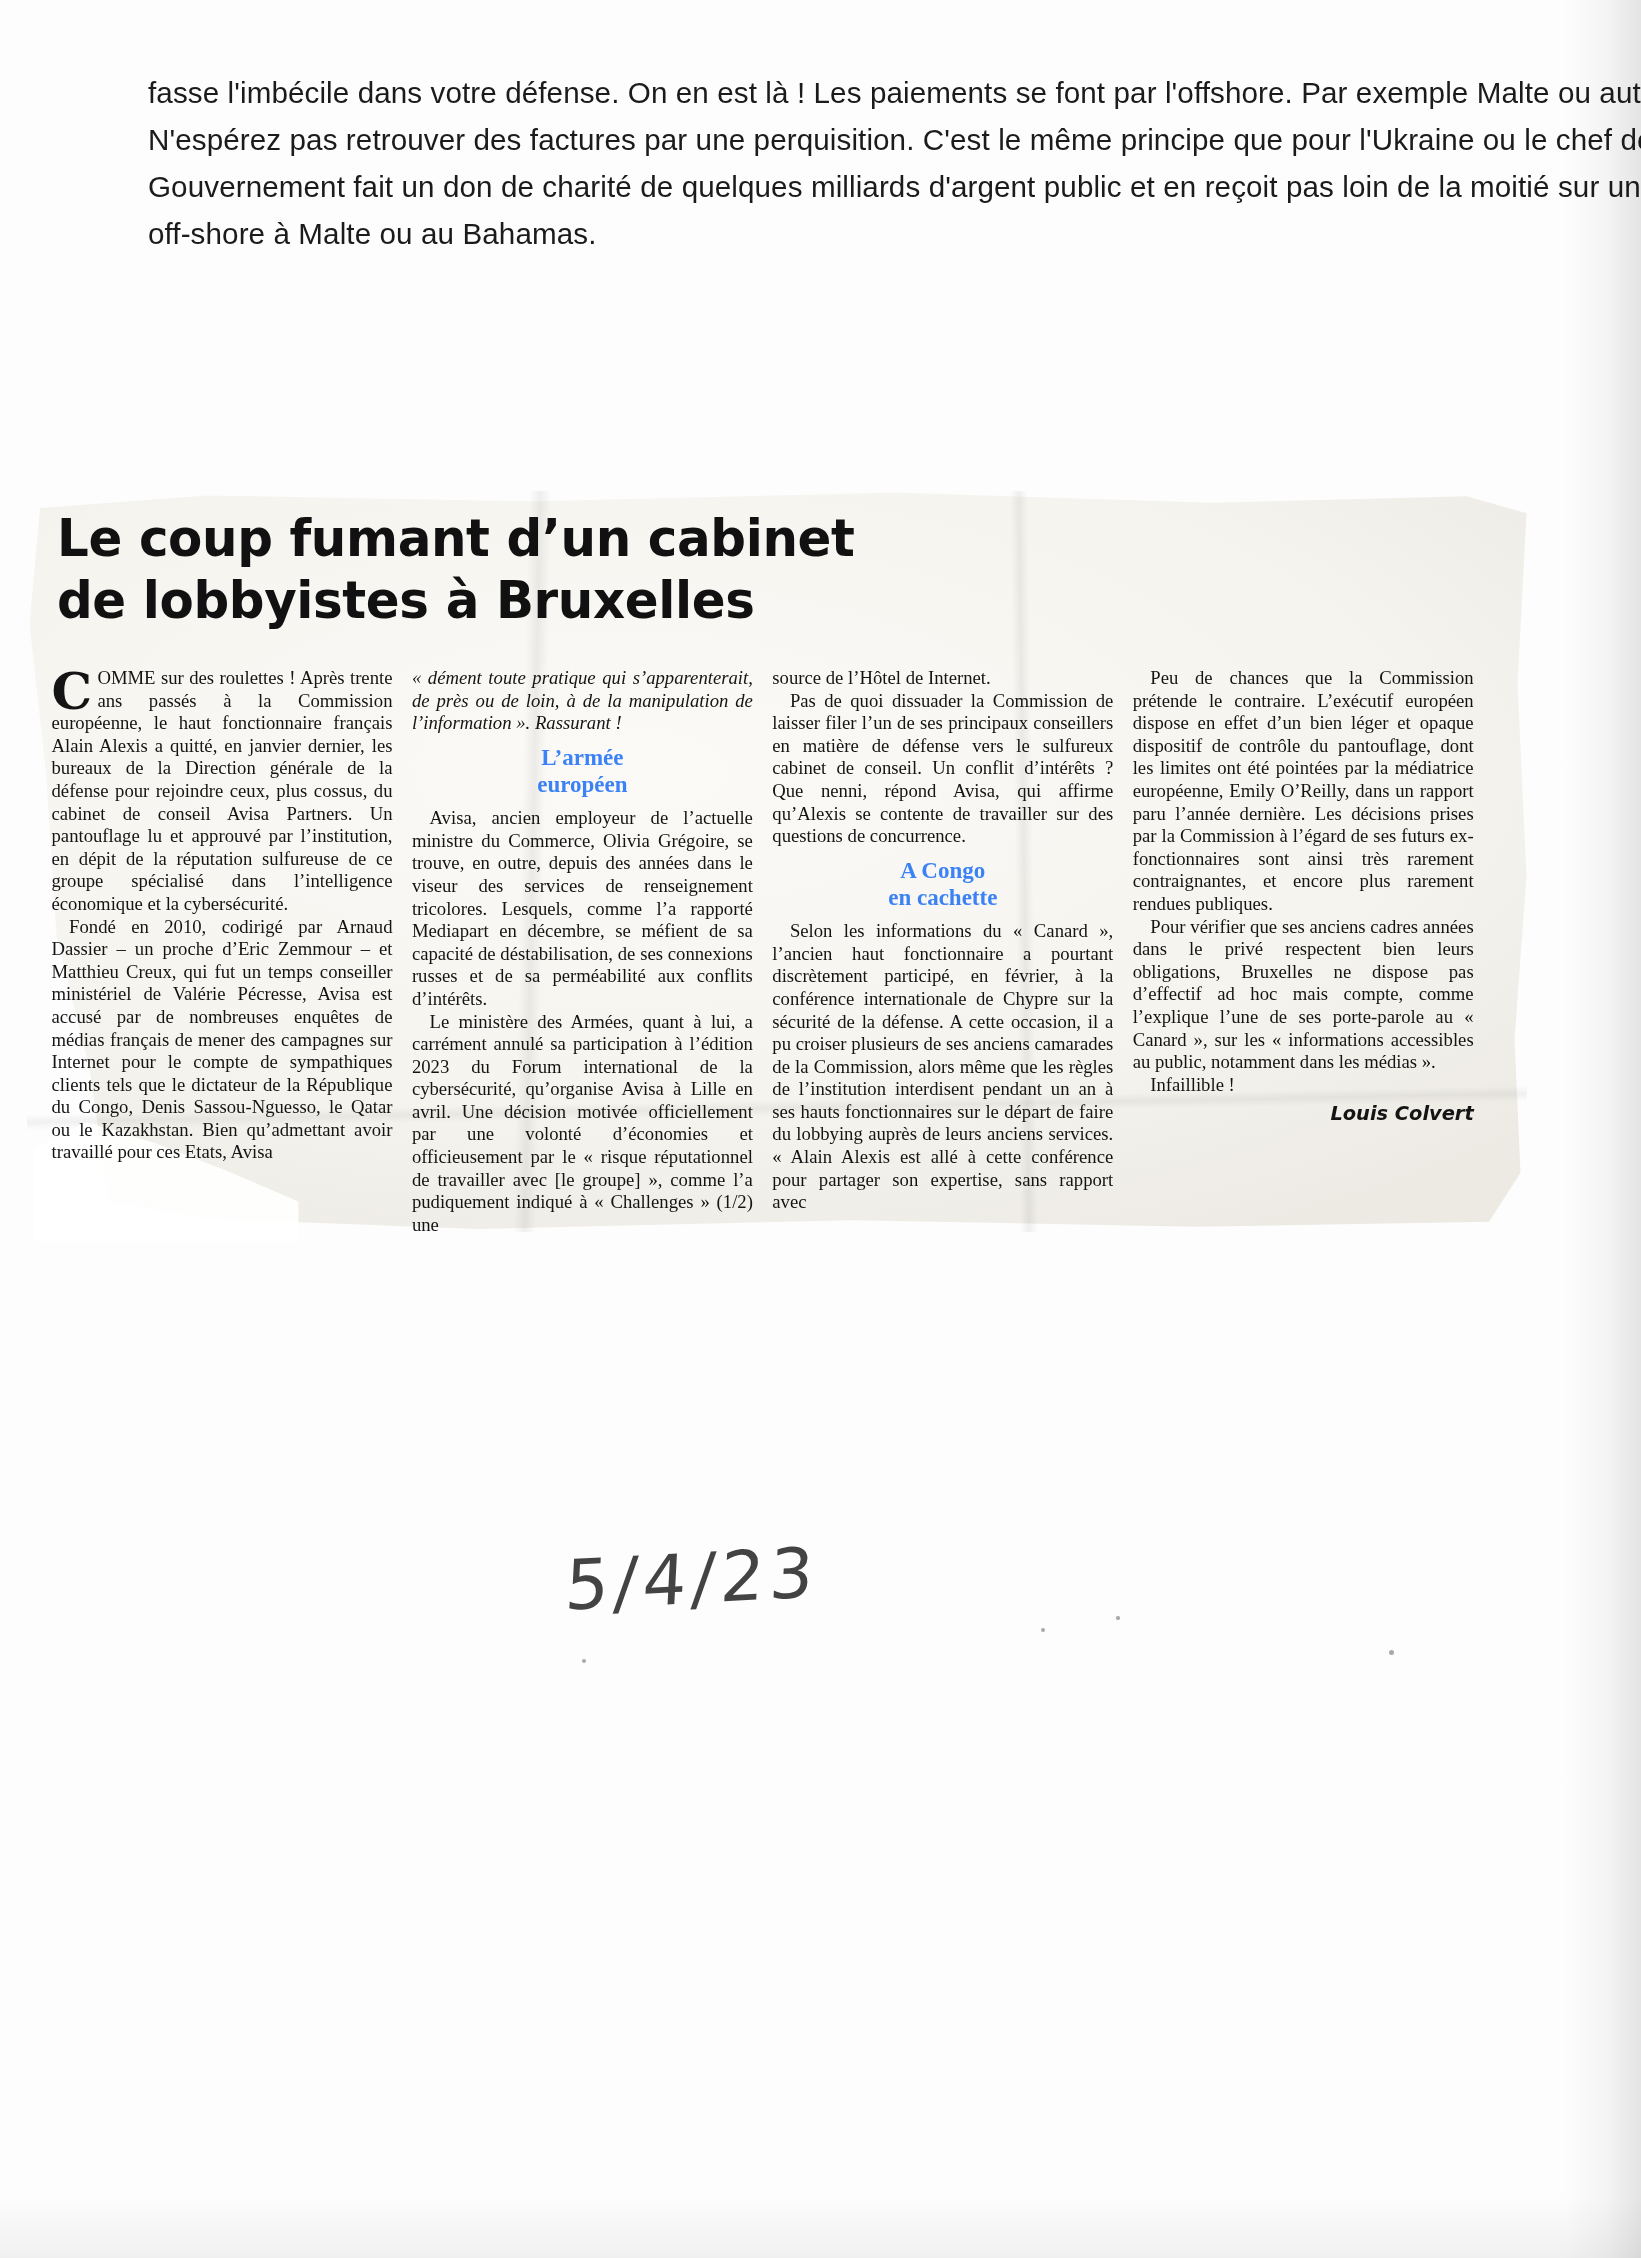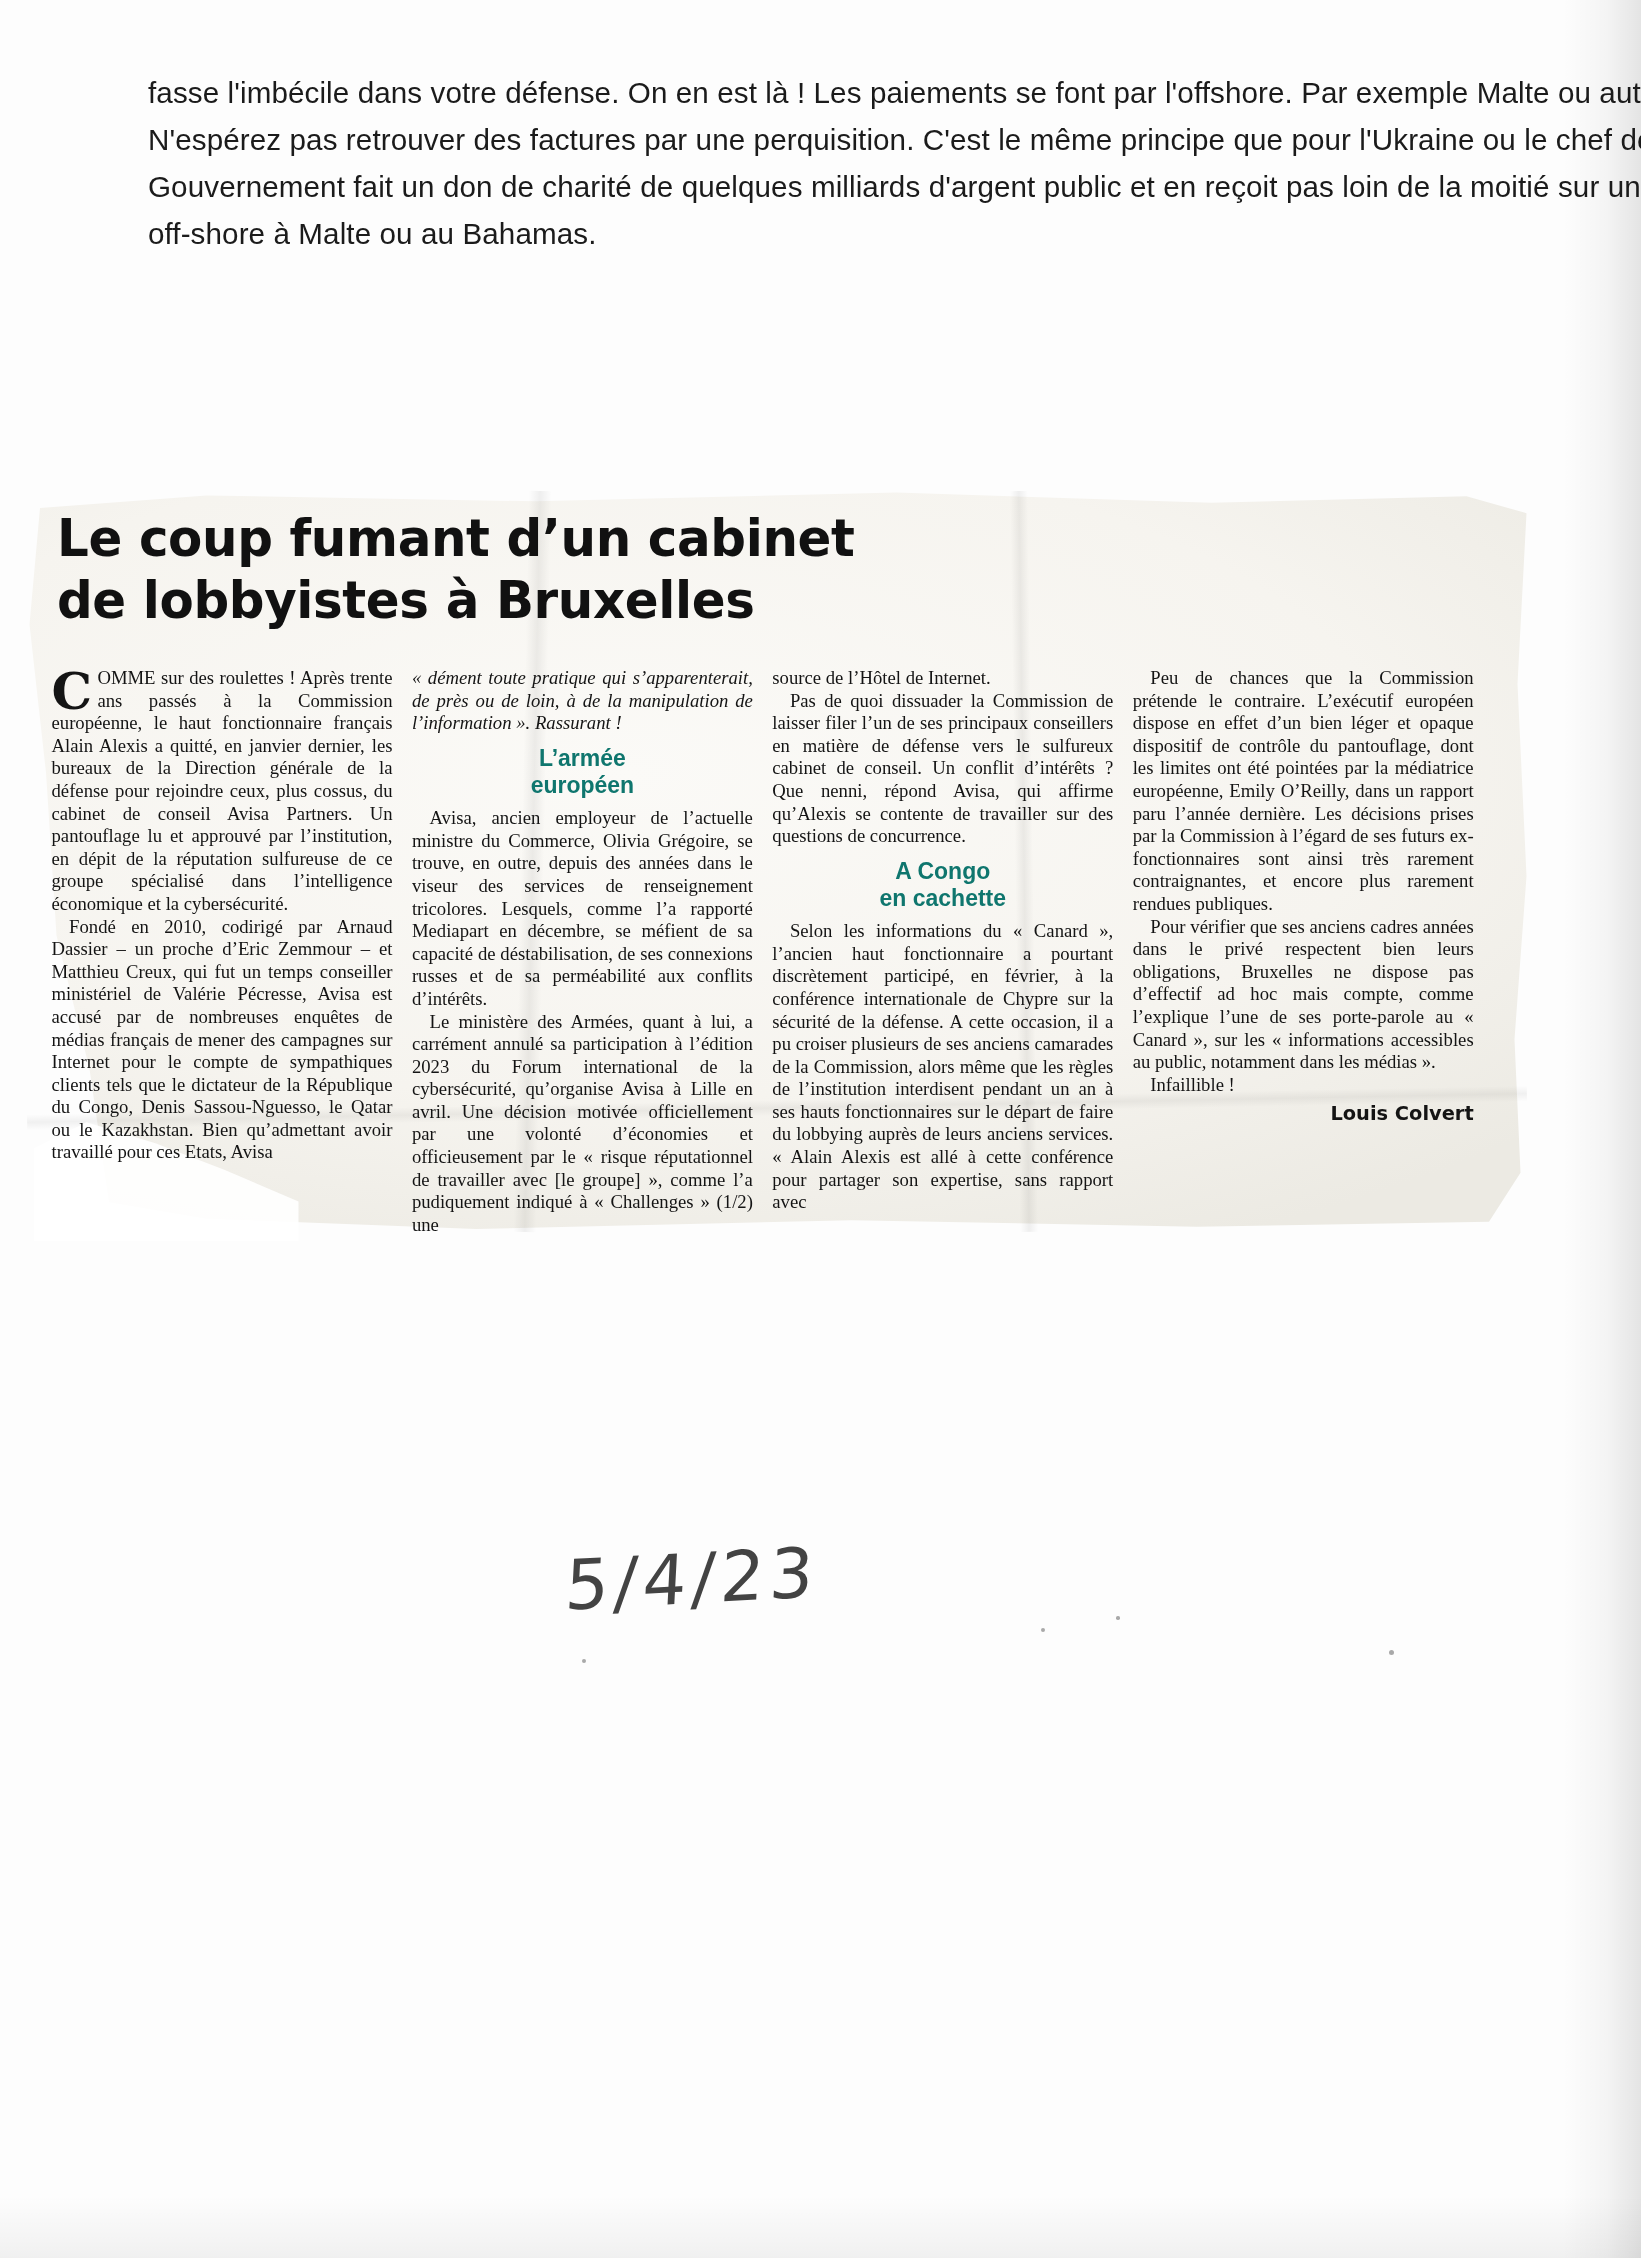--- a/index.html
+++ b/index.html
@@ -136,35 +136,36 @@
   .col p.first-par { text-indent: 0; }
   .dropcap {
     float: left;
     font-family: "DejaVu Serif", serif;
     font-weight: bold;
     font-size: 51px;
     line-height: 41px;
     padding: 3.5px 5.3px 0 0;
   }
   .subhead {
-    font-family: Liberation Sans, sans-serif;
+    font-family: Liberation Serif, serif;
     font-weight: bold;
     font-size: 23px;
     line-height: 26.5px;
     text-align: center;
     margin: 10.6px 0 8.8px 0;
-    color: #0f766e;
+    color: #3b82f6;
   }
   .ital { font-style: italic; }
   .byline {
     font-family: "DejaVu Sans", sans-serif;
     font-weight: bold;
     font-size: 19.4px;
     text-align: right;
     margin-top: 7px;
+    font-style: italic;
   }
 
   
   #handwritten-date {
     position: absolute;
     left: 565px;
     top: 1539px;
     font-family: "DejaVu Sans", sans-serif;
     font-size: 69px;
     color: #2a2a2a;

